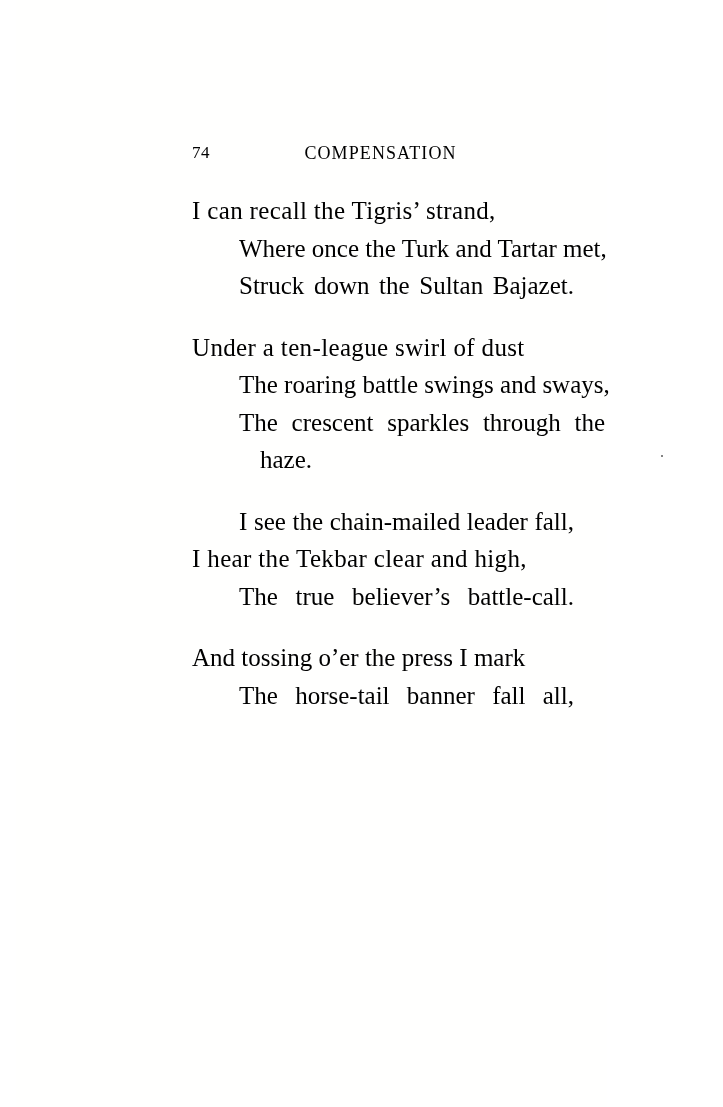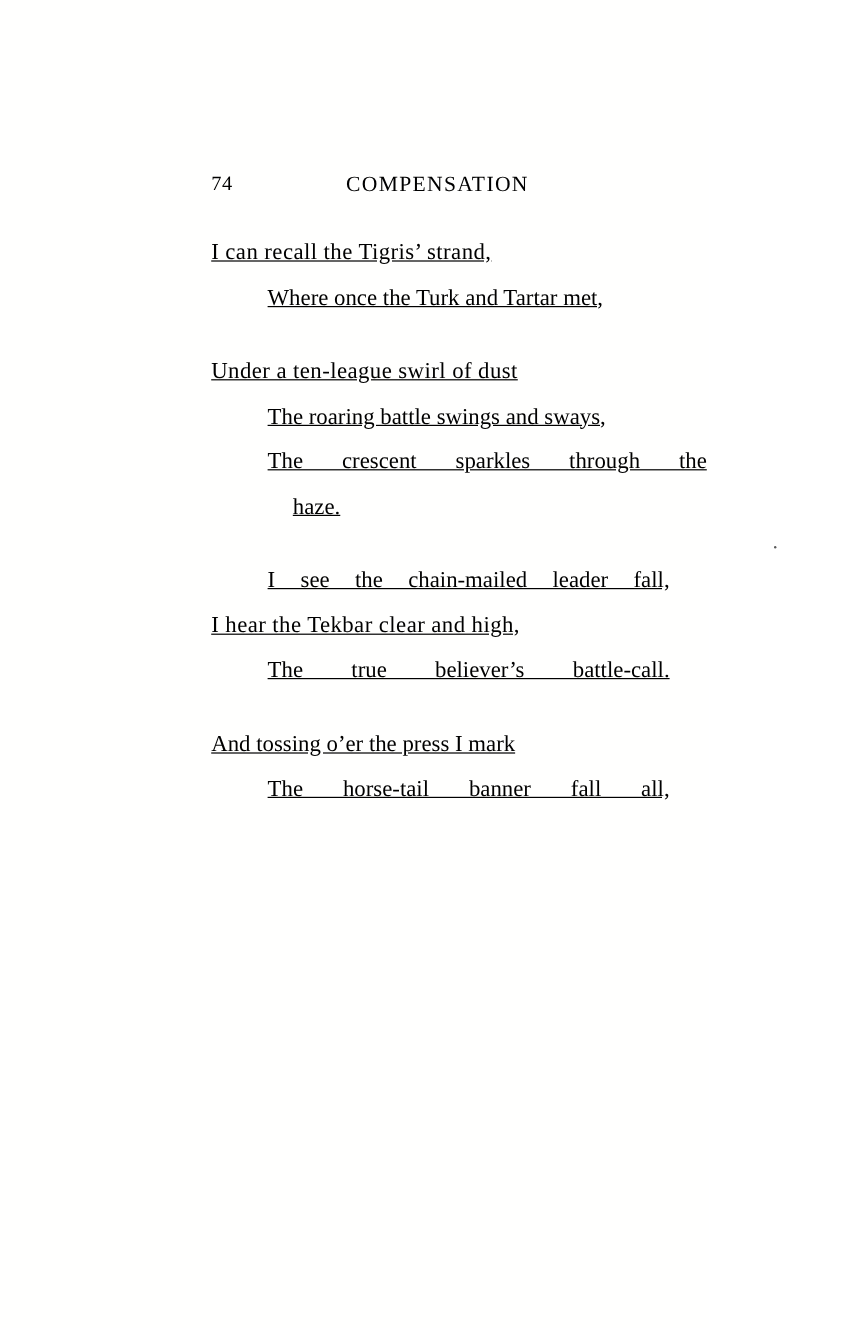--- a/index.html
+++ b/index.html
@@ -10,21 +10,21 @@
   body {
     width: 723px;
     height: 1107px;
     position: relative;
     font-family: "Liberation Serif", serif;
     color: #000000;
     overflow: hidden;
   }
   .page {
     position: absolute;
-    left: 0;
+    left: 16px;
     top: 0;
     width: 591px;
     height: 1107px;
     background: #fffffe;
   }
   .header {
     position: absolute;
     left: 0;
     top: 143px;
     width: 723px;
@@ -50,24 +50,23 @@
   .poem {
     position: absolute;
     left: 176px;
     top: 192px;
     width: 440px;
   }
   .stanza {
     margin-bottom: 24px;
   }
   .line {
-    font-size: 19px;
+    font-size: 25px;
     line-height: 37.5px;
     white-space: nowrap;
-    text-decoration: underline;
   }
   .line.indent {
     padding-left: 47px;
   }
   .line.justify {
     white-space: normal;
     text-align: justify;
     text-align-last: justify;
     width: 413px;
     padding-left: 47px;
@@ -111,20 +110,21 @@
   <div class="header">
     <div class="page-number">74</div>
     <div class="running-title">COMPENSATION</div>
   </div>
 
   <div class="poem">
 
     <div class="stanza">
       <div class="line loose">I can recall the Tigris’ strand,</div>
       <div class="line indent">Where once the Turk and Tartar met,</div>
+      <div class="line justify-mid">Struck down the Sultan Bajazet.</div>
     </div>
 
     <div class="stanza">
       <div class="line loose">Under a ten-league swirl of dust</div>
       <div class="line indent">The roaring battle swings and sways,</div>
       <div class="line justify">The crescent sparkles through the</div>
       <div class="line cont">haze.</div>
     </div>
 
     <div class="stanza">

